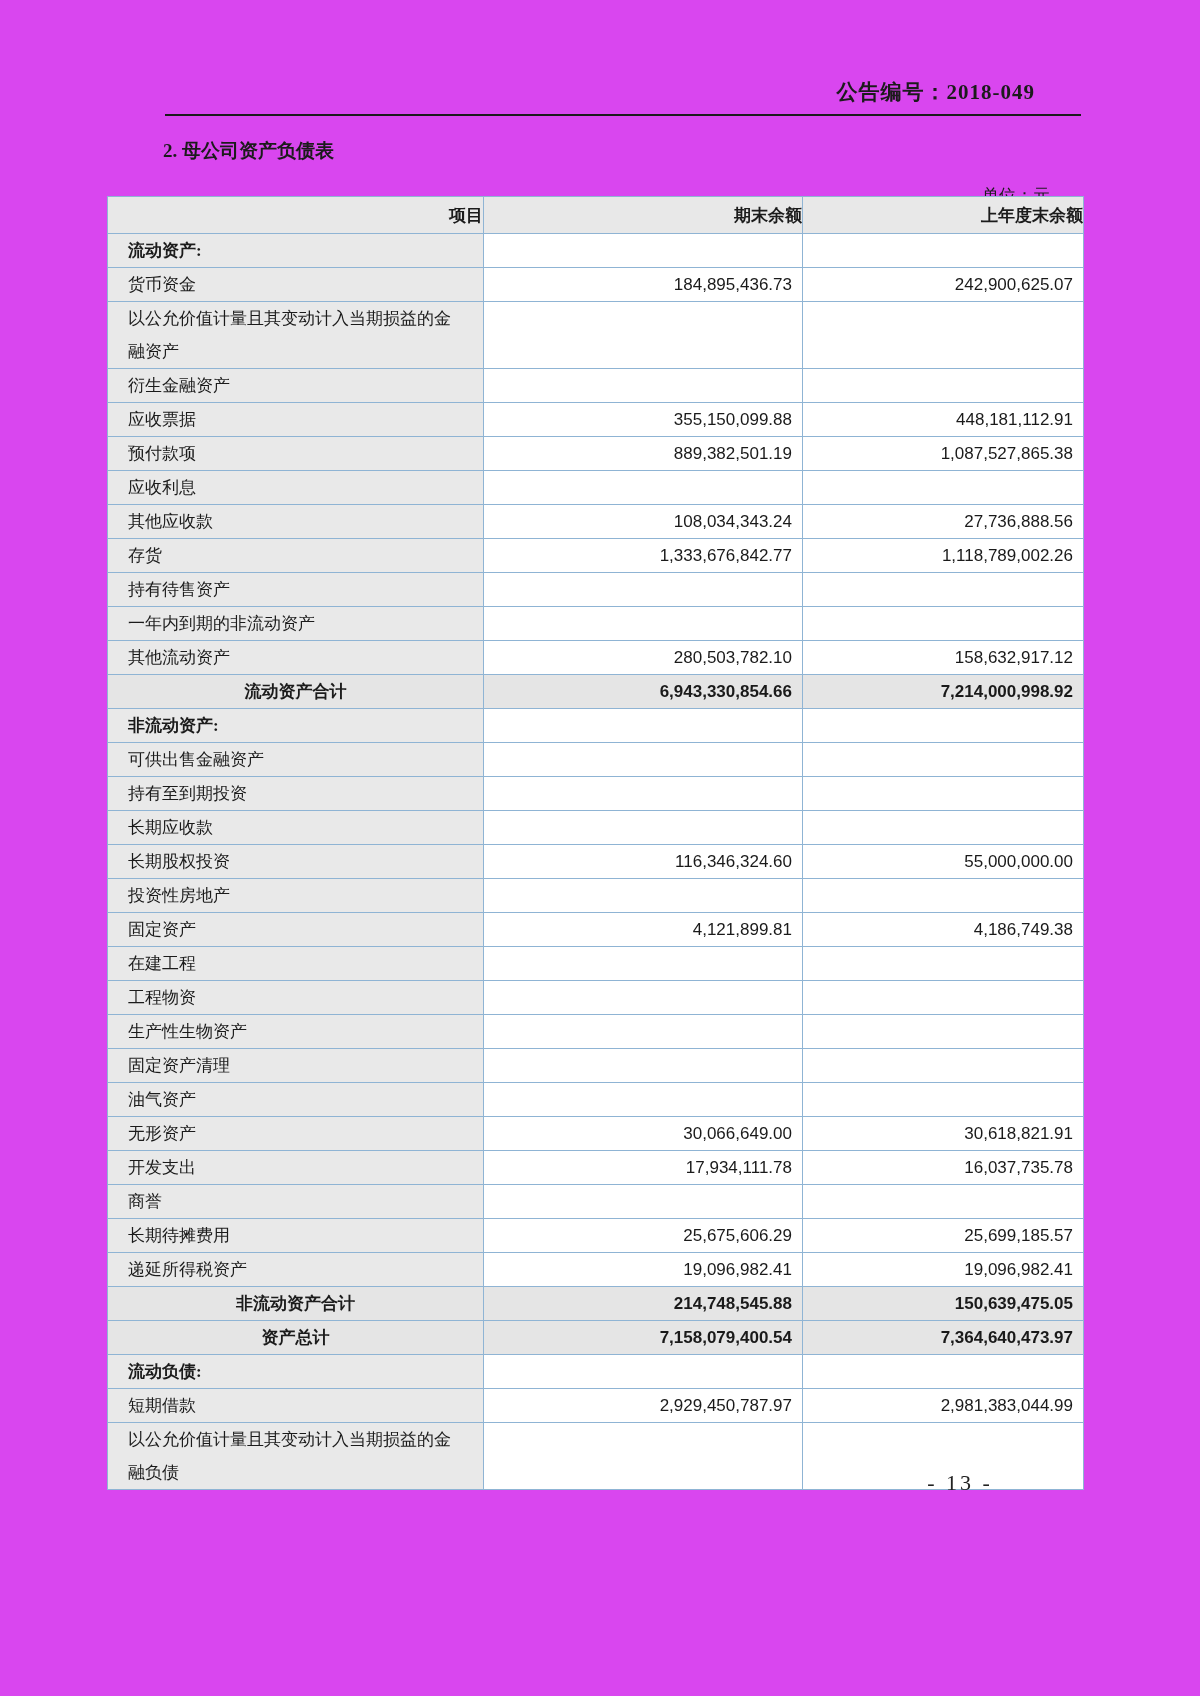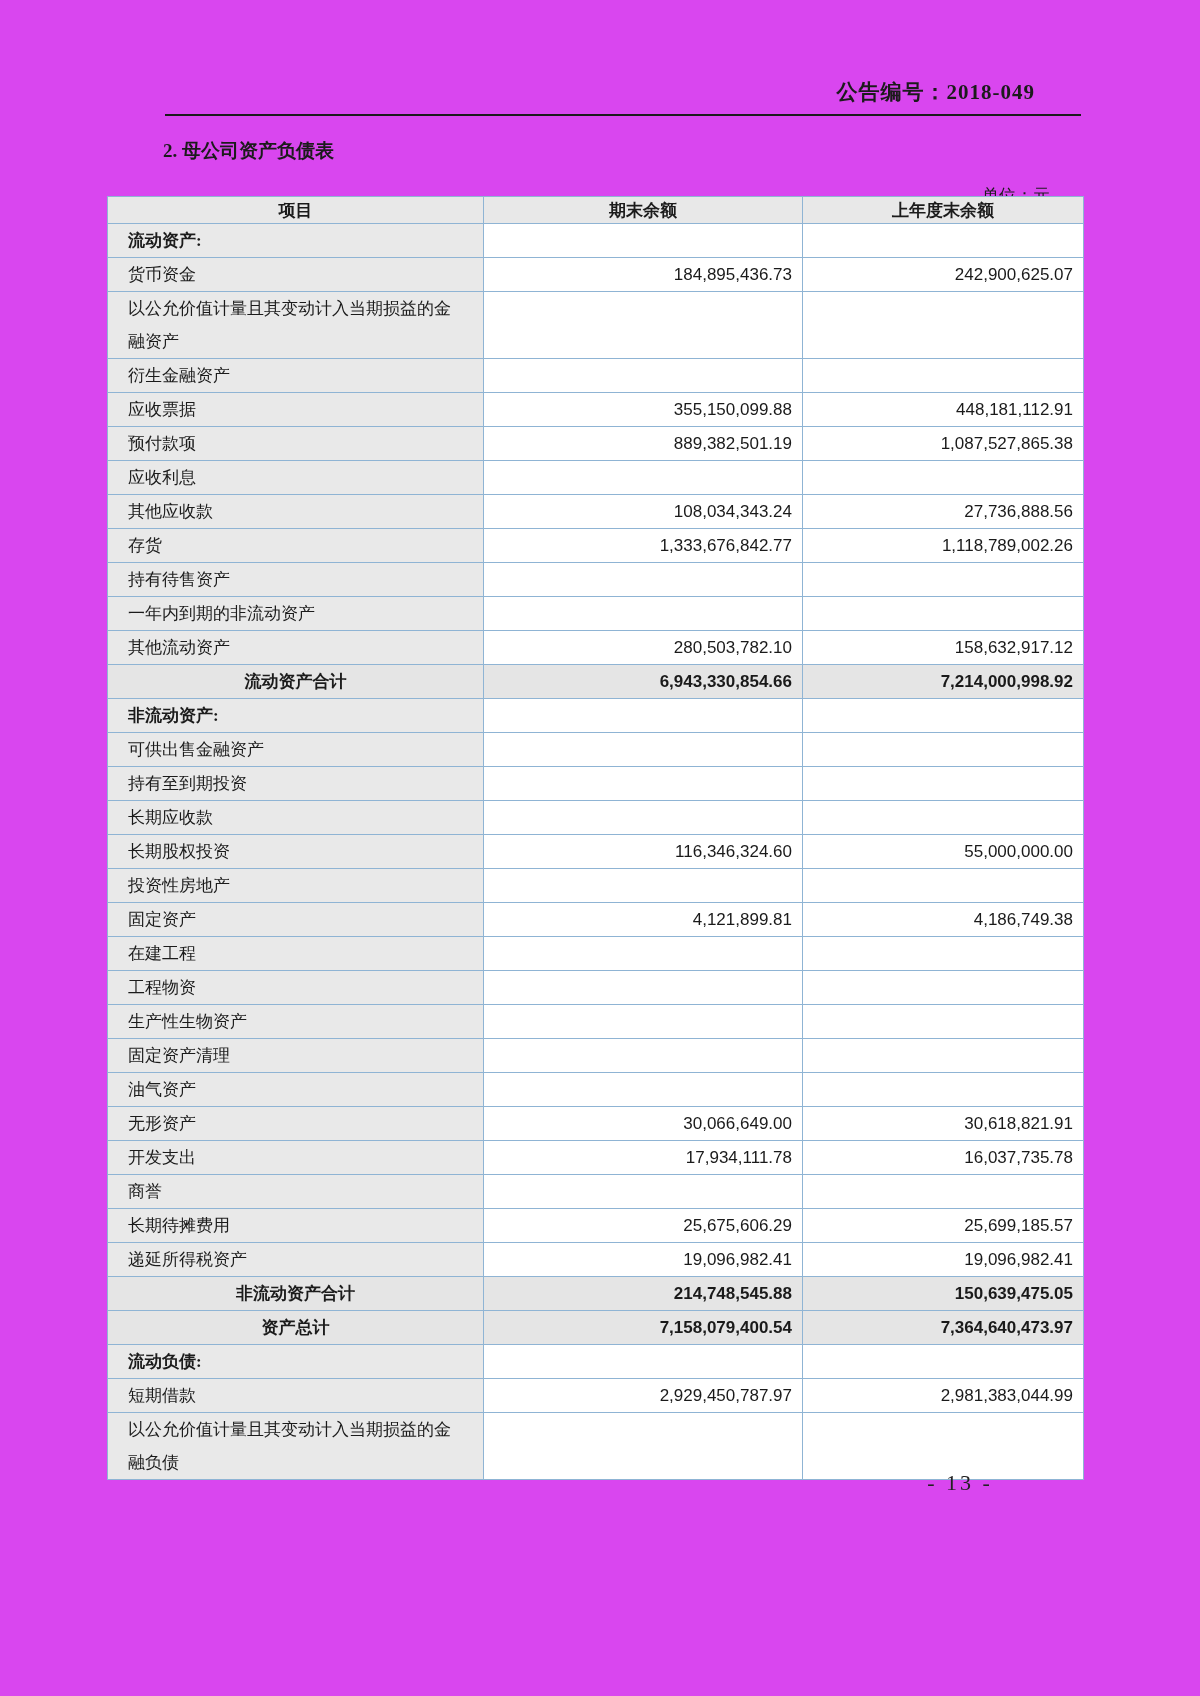--- a/index.html
+++ b/index.html
@@ -43,25 +43,25 @@
     top: 196px; left: 107px;
     width: 976px;
     border-collapse: collapse;
     table-layout: fixed;
   }
   .balance-sheet th, .balance-sheet td {
     border: 1px solid #8fb4d4;
     vertical-align: middle;
   }
   .balance-sheet th {
-    height: 27px;
+    height: 37px;
     background: #e8e8e8;
     font-size: 17px;
     font-weight: bold;
-    text-align: center;
+    text-align: right;
   }
   .balance-sheet td { height: 33px; }
   td.cell-label {
     background: #e9e9e9;
     font-size: 17px;
     line-height: 33px;
     padding: 0 20px;
     text-align: left;
   }
   td.cell-value {

